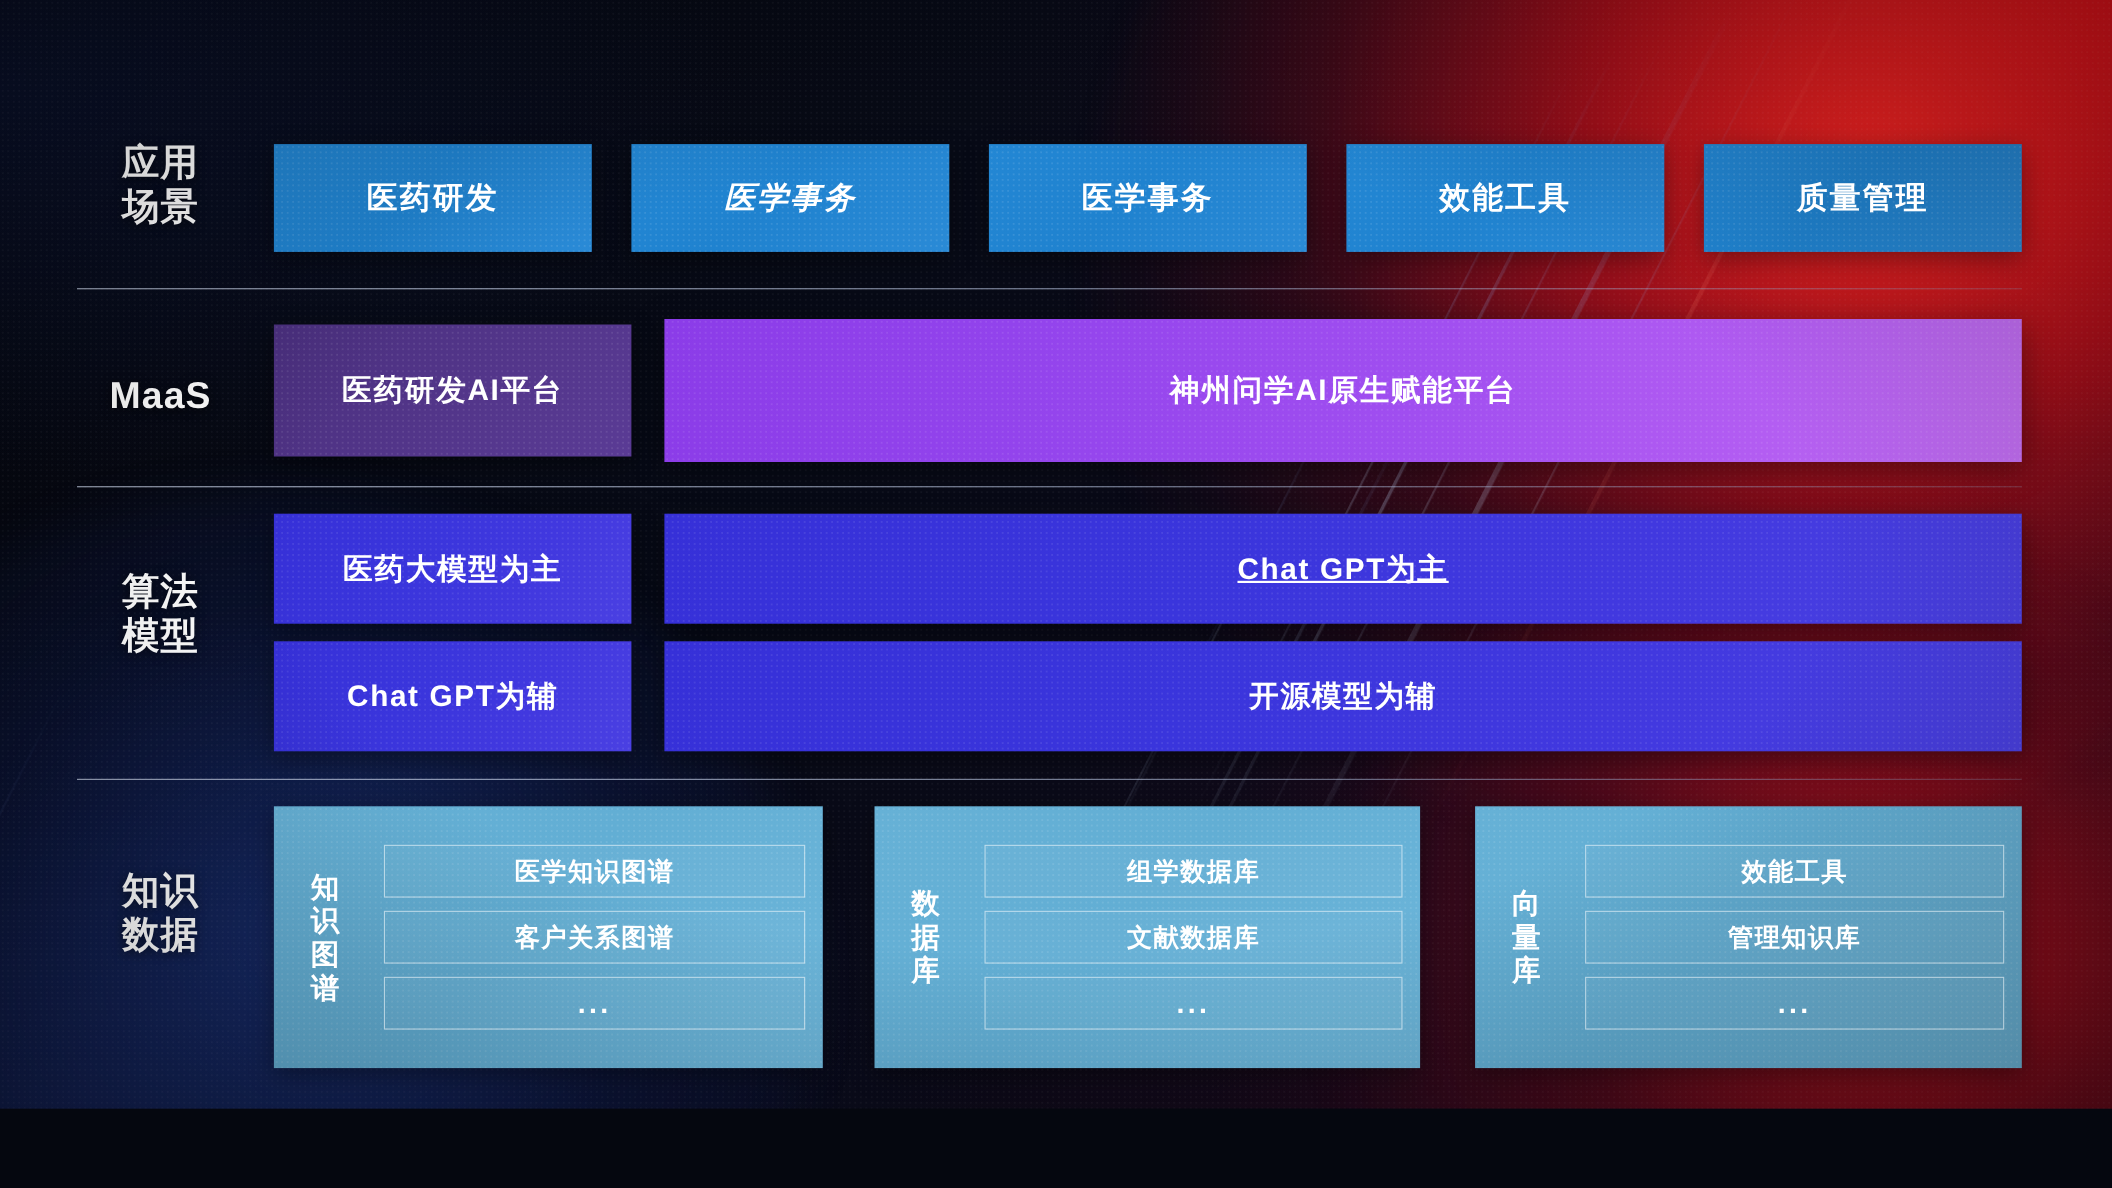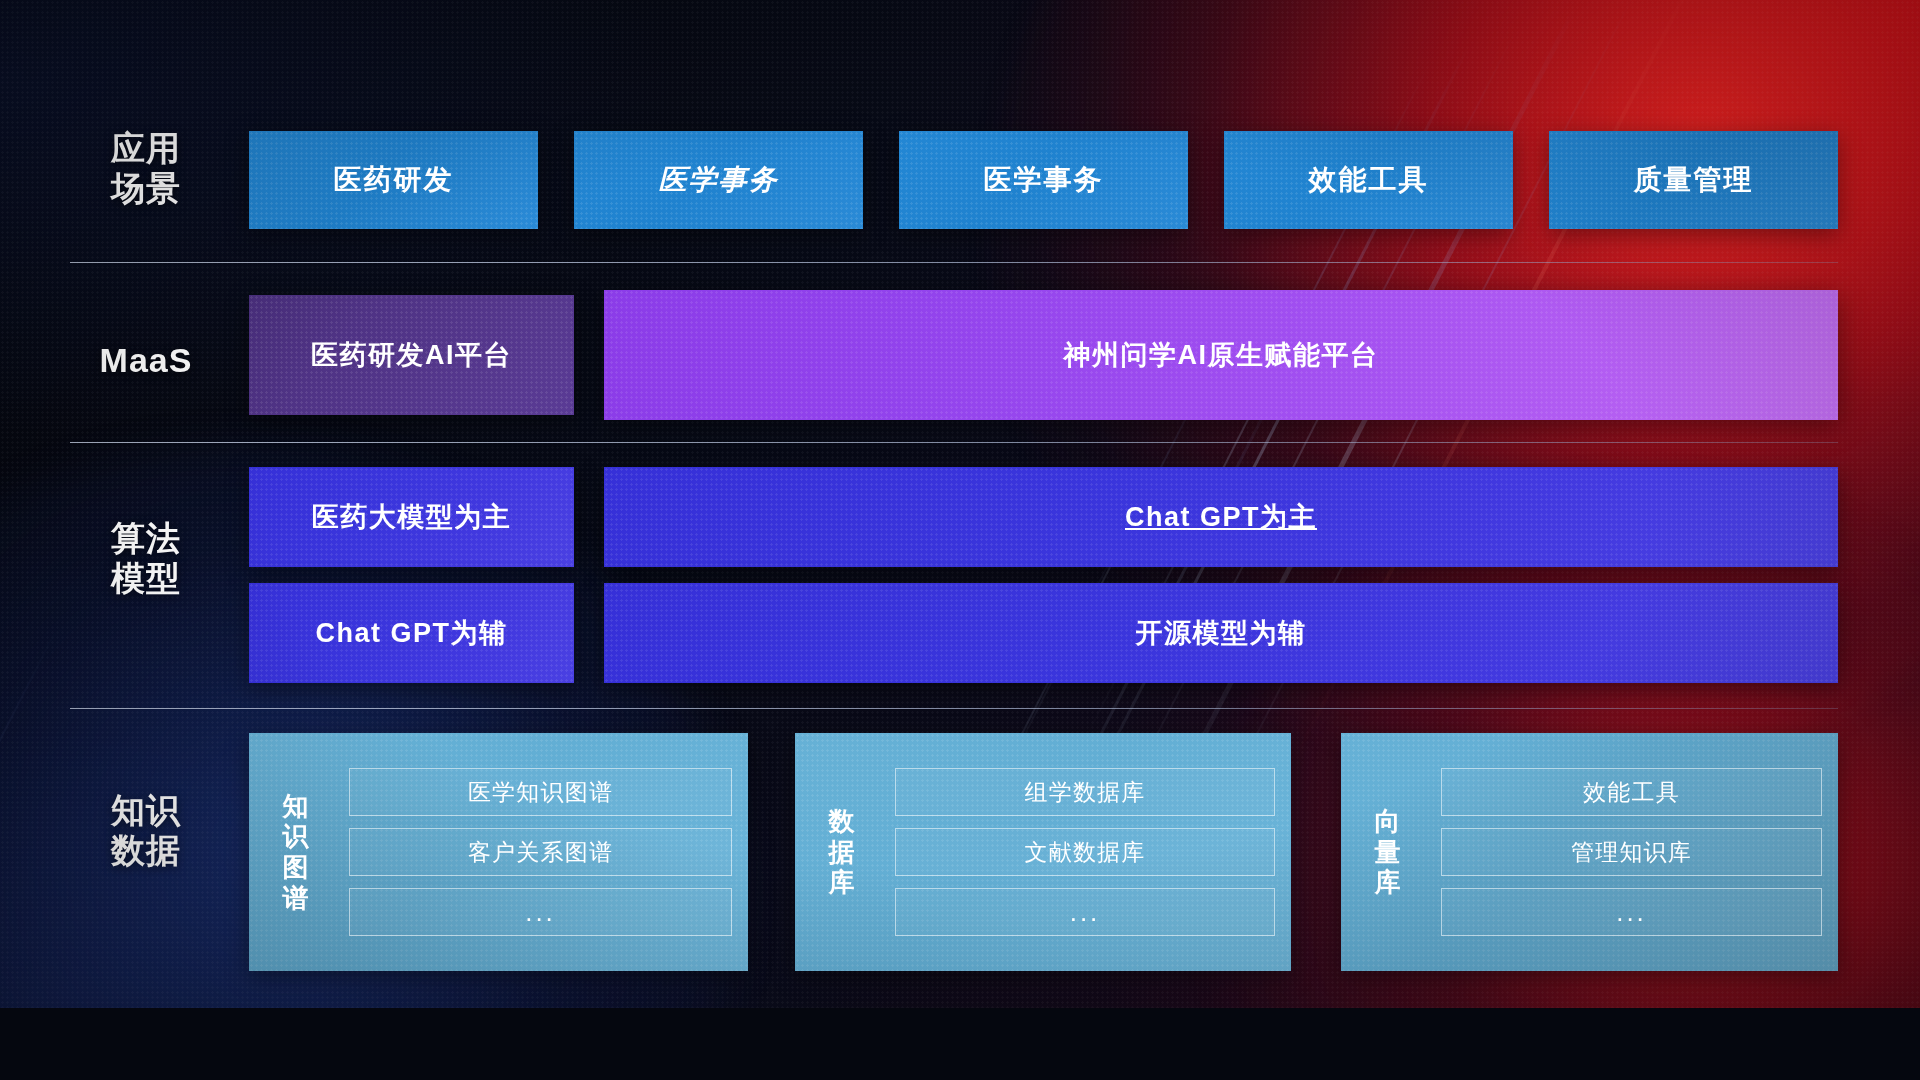--- a/index.html
+++ b/index.html
@@ -198,21 +198,21 @@
     display: flex;
     flex-direction: column;
     justify-content: center;
     gap: 12px;
     padding: 16px 16px 16px 6px;
   }
   .kd-item {
     border: 1px solid rgba(255,255,255,0.55);
     color: #ffffff;
     font-size: 23px;
-    font-weight: 400;
+    font-weight: 700;
     letter-spacing: 1.2px;
     height: 46px;
     display: flex;
     align-items: center;
     justify-content: center;
     background: rgba(255,255,255,0.035);
   }
   .kd-item.dots { font-size: 26px; letter-spacing: 3px; }
 </style>
 </head>

